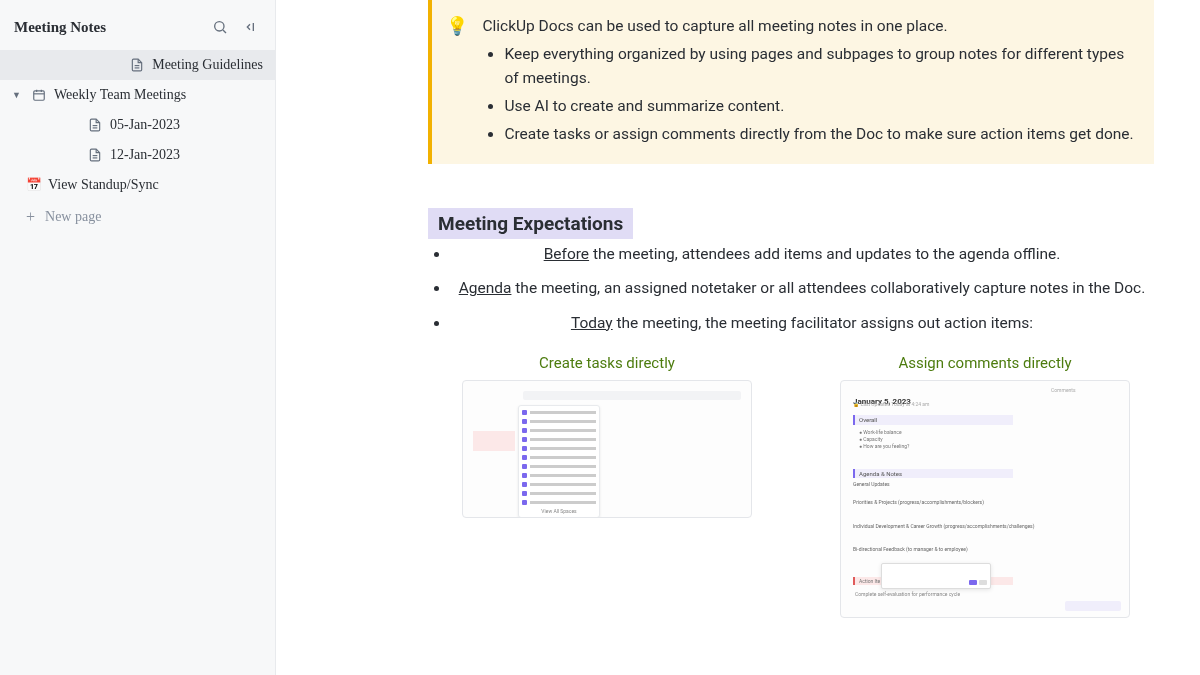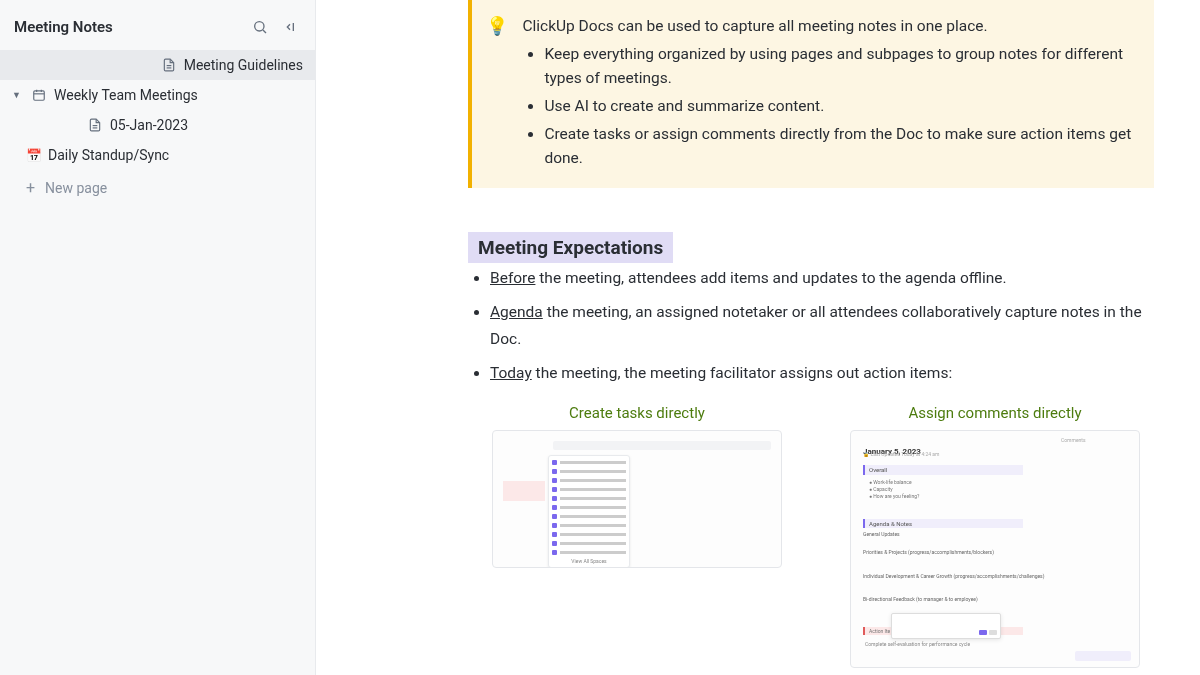--- a/index.html
+++ b/index.html
@@ -1,17 +1,17 @@
 <!DOCTYPE html>
 <html><head>
 <meta charset="utf-8">
 <style>
 * { box-sizing: border-box; margin: 0; padding: 0; }
 body { font-family: -apple-system, BlinkMacSystemFont, "Segoe UI", Roboto, sans-serif; color: #2a2e34; background: #fff; display: flex; height: 675px; width: 1200px; overflow: hidden; }
-.sidebar { width: 316px; background: #f7f8f9; border-right: 1px solid #e8eaed; display: flex; flex-direction: column; padding-top: 12px; }
+.sidebar { width: 276px; background: #f7f8f9; border-right: 1px solid #e8eaed; display: flex; flex-direction: column; padding-top: 12px; font-family: Liberation Serif, serif; }
 .sidebar-header { display: flex; align-items: center; justify-content: space-between; padding: 6px 14px 14px 14px; }
 .sidebar-title { font-size: 15px; font-weight: 600; color: #2a2e34; }
 .sidebar-icons { display: flex; gap: 14px; align-items: center; }
 .icon-btn { width: 18px; height: 18px; display: flex; align-items: center; justify-content: center; cursor: pointer; color: #656f7d; }
 .nav-item { display: flex; align-items: center; padding: 7px 12px 7px 26px; cursor: pointer; font-size: 14px; color: #2a2e34; gap: 8px; }
 .nav-item.active { background: #e8eaed; justify-content: flex-end; }
 .nav-item.nested { padding-left: 48px; margin-left: 40px; }
 .chevron { width: 10px; font-size: 9px; color: #656f7d; display: inline-block; margin-left: -14px; margin-right: 2px; }
 .doc-icon { width: 14px; height: 14px; flex-shrink: 0; }
 .cal-icon { font-size: 13px; width: 14px; }
@@ -20,21 +20,21 @@
 .main { flex: 1; overflow-y: auto; padding: 0 46px 20px 0; }
 .callout { margin-left: 152px; margin-right: 0; background: #fdf6e3; border-left: 4px solid #f2b100; padding: 14px 18px 14px 14px; display: flex; gap: 14px; }
 .bulb { font-size: 18px; flex-shrink: 0; margin-top: 1px; }
 .callout-text { font-size: 15.5px; line-height: 1.55; }
 .callout-text > p { margin-bottom: 2px; }
 .callout ul { margin-left: 22px; margin-top: 4px; }
 .callout li { margin-bottom: 4px; }
 .content { margin-left: 152px; margin-top: 44px; }
 .section-title { display: inline-block; background: #e0dcf5; padding: 4px 10px; font-size: 19px; font-weight: 700; color: #2a2e34; margin-bottom: 2px; }
 .expect-list { list-style: disc; margin-left: 22px; font-size: 15.5px; line-height: 1.7; }
-.expect-list li { margin-bottom: 8px; }
+.expect-list li { margin-bottom: 8px; text-align: center; }
 .underline { text-decoration: underline; }
 .two-col { display: flex; gap: 40px; margin-top: 18px; margin-left: 10px; }
 .col { flex: 1; }
 .col-title { text-align: center; font-size: 15px; margin-bottom: 8px; color: #4d7c0f; }
 .thumb { border: 1px solid #e4e6ea; border-radius: 4px; background: #fdfdfd; width: 290px; height: 138px; margin: 0 auto; position: relative; overflow: hidden; font-size: 6px; color: #888; }
 .thumb2 { height: 238px; }
 .th-search { position: absolute; top: 10px; left: 60px; right: 10px; height: 9px; background: #f2f3f5; border-radius: 2px; }
 .th-panel { position: absolute; top: 24px; left: 55px; width: 82px; background: #fff; border: 1px solid #e8eaed; border-radius: 3px; padding: 3px; box-shadow: 0 1px 3px rgba(0,0,0,0.08); }
 .th-panel-line { height: 7px; display:flex; align-items:center; gap:3px; margin-bottom:2px;}
 .th-dot { width:5px; height:5px; background:#7b68ee; border-radius:1px; flex-shrink:0;}
@@ -101,24 +101,33 @@
   <div class="nav-item nested">
     <svg class="doc-icon" viewBox="0 0 24 24" fill="none" stroke="#656f7d" stroke-width="2">
         <path d="M14 2H6a2 2 0 0 0-2 2v16a2 2 0 0 0 2 2h12a2 2 0 0 0 2-2V8z"></path>
         <polyline points="14 2 14 8 20 8"></polyline>
         <line x1="8" y1="13" x2="16" y2="13"></line>
         <line x1="8" y1="17" x2="16" y2="17"></line>
       </svg>
     <span>05-Jan-2023</span>
   </div>
 
+  <div class="nav-item nested">
+    <svg class="doc-icon" viewBox="0 0 24 24" fill="none" stroke="#656f7d" stroke-width="2">
+        <path d="M14 2H6a2 2 0 0 0-2 2v16a2 2 0 0 0 2 2h12a2 2 0 0 0 2-2V8z"></path>
+        <polyline points="14 2 14 8 20 8"></polyline>
+        <line x1="8" y1="13" x2="16" y2="13"></line>
+        <line x1="8" y1="17" x2="16" y2="17"></line>
+      </svg>
+    <span>12-Jan-2023</span>
+  </div>
 
   <div class="nav-item">
     <span class="cal-icon">📅</span>
-    <span>Daily Standup/Sync</span>
+    <span>View Standup/Sync</span>
   </div>
 
   <div class="new-page">
     <span class="plus">+</span>
     <span>New page</span>
   </div>
 </div>
 
 <div class="main">
   <div class="callout">

